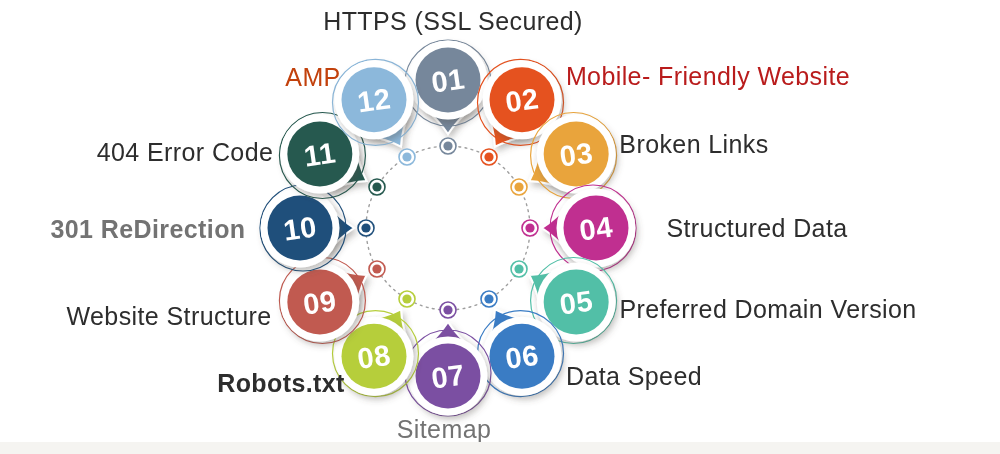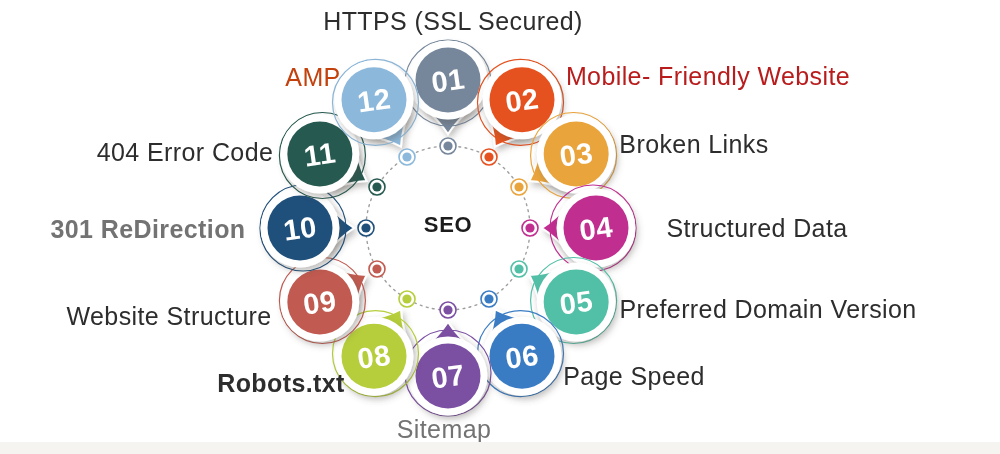--- a/index.html
+++ b/index.html
@@ -139,30 +139,29 @@
         <circle cx="375.5" cy="102.42631645125638" r="43" fill="none" stroke="#8CB8DB" stroke-width="1.2"></circle>
         <circle cx="374" cy="99.82824023990307" r="39.5" fill="#ffffff" filter="url(#ds)"></circle>
         <circle cx="374" cy="99.82824023990307" r="32.5" fill="#8CB8DB"></circle>
         <text x="374" y="99.82824023990307" text-anchor="middle" dominant-baseline="central" class="bubble-num" fill="#ffffff" transform="rotate(-8 374 99.82824023990307)" dy="0.02em">12</text>
         <circle cx="407" cy="156.98591688967602" r="8" fill="#ffffff" stroke="#8CB8DB" stroke-width="1.6"></circle>
         <circle cx="407" cy="156.98591688967602" r="4.6" fill="#8CB8DB"></circle>
       </g>
     </svg>
 
   <div class="center-text" id="center-text" style="left: 448px; top: 225px; color: rgb(28, 28, 28);">
-    <div>SEO</div>
   </div>
 
   <div id="labels">
       <div class="label" style="left: 453px; top: 21px; color: rgb(45, 45, 45);">HTTPS (SSL Secured)</div>
       <div class="label" style="left: 708px; top: 76px; color: #b91c1c;">Mobile- Friendly Website</div>
       <div class="label" style="left: 694px; top: 144px; color: rgb(45, 45, 45); text-align: right;">Broken Links</div>
       <div class="label" style="left: 741px; top: 228px; color: rgb(45, 45, 45); margin-left: 16px;">Structured Data</div>
       <div class="label" style="left: 768px; top: 309px; color: rgb(45, 45, 45); text-align: right;">Preferred Domain Version</div>
-      <div class="label" style="left: 634px; top: 376px; color: rgb(45, 45, 45);">Page Speed</div>
+      <div class="label" style="left: 634px; top: 376px; color: rgb(45, 45, 45);">Data Speed</div>
       <div class="label" style="left: 444px; top: 429px; color: #737373; text-align: center;">Sitemap</div>
       <div class="label" style="left: 281px; top: 383px; color: rgb(45, 45, 45); font-weight: bold;">Robots.txt</div>
       <div class="label" style="left: 169px; top: 316px; color: rgb(45, 45, 45); text-align: right;">Website Structure</div>
       <div class="label" style="left: 148px; top: 229px; color: #737373; font-weight: bold;">301 ReDirection</div>
       <div class="label" style="left: 185px; top: 152px; color: rgb(45, 45, 45);">404 Error Code</div>
       <div class="label" style="left: 279px; top: 77px; color: #c2410c; margin-left: 34px;">AMP</div>
     </div>
 
   <div class="footer-band" style="background: rgb(245, 244, 241);"></div>
 </div>

